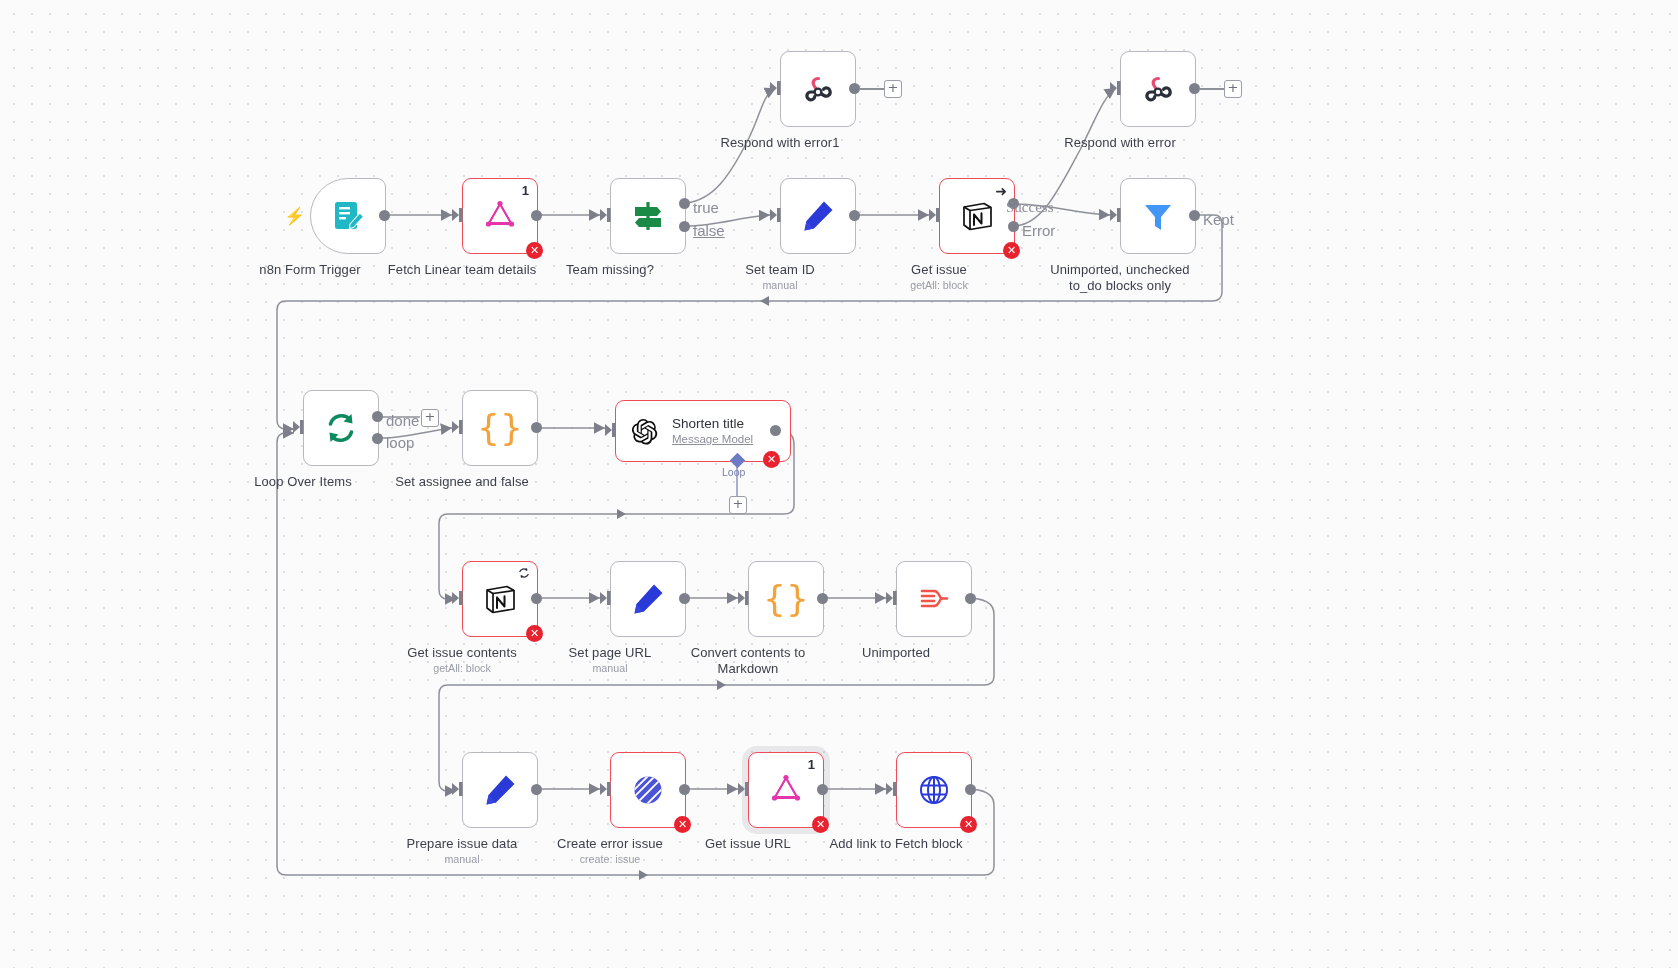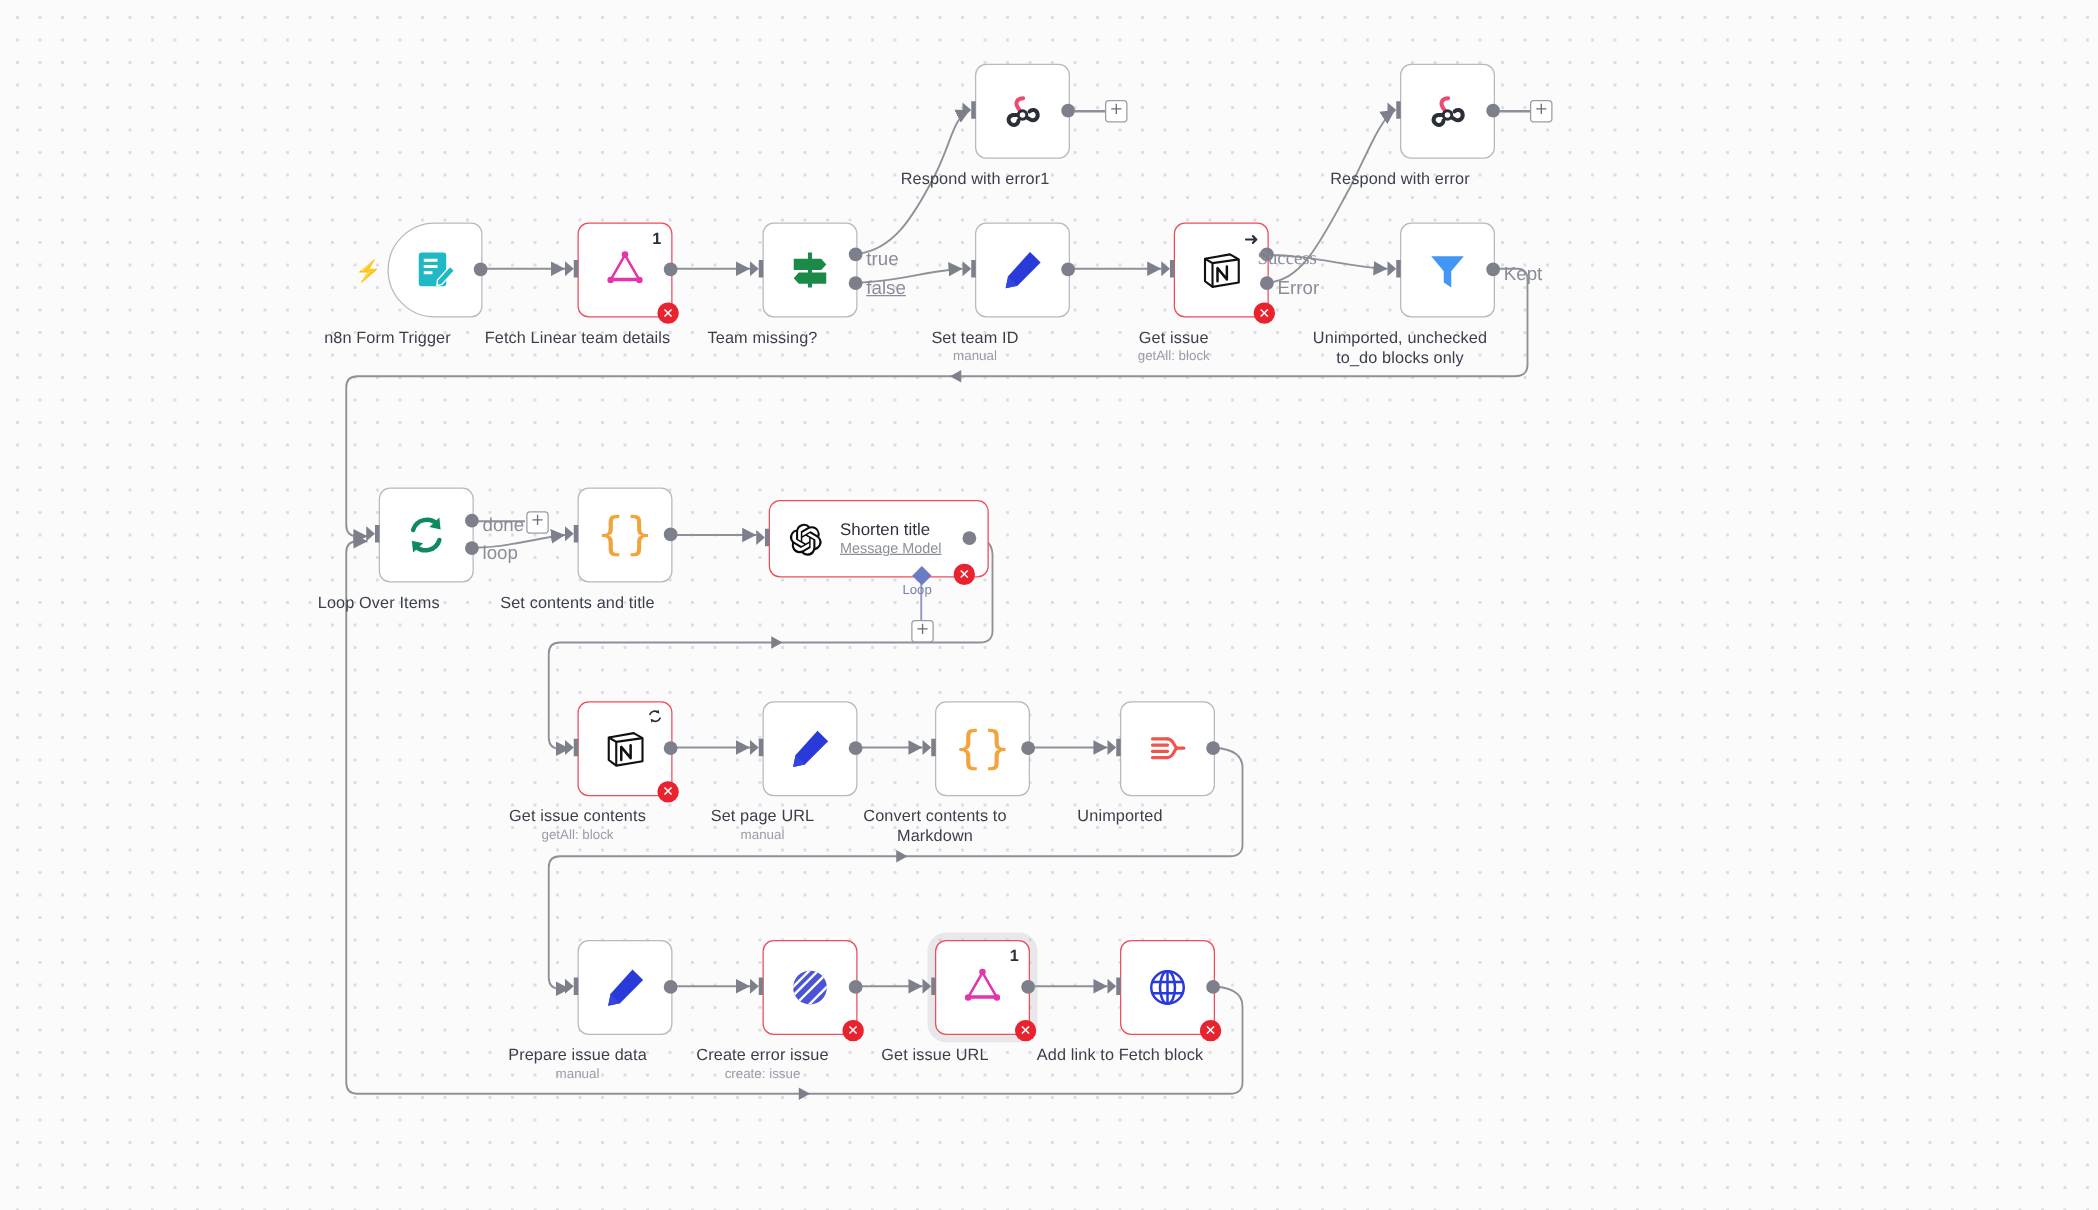--- a/index.html
+++ b/index.html
@@ -413,21 +413,21 @@
     <div class="nbox">
       <span class="braces">{}</span>
     </div>
     <div class="inarrow" style="left:-11px; top:29px;">
       <svg viewBox="0 0 14 16">
           <path d="M1,2 L8,8 L1,14 Z" fill="#7d808a"></path>
           <rect x="8" y="1" width="3.6" height="14" fill="#7d808a"></rect>
         </svg>
     </div>
     <div class="outdot" style="left:69px; top:32px;"></div>
-    <div class="nlabel">Set contents and title</div>
+    <div class="nlabel">Set assignee and false</div>
   </div>
 
   <div class="node" style="left:615px; top:400px;">
     <div class="nbox wide err">
       <svg class="ico-sm" viewBox="0 0 36 36">
         <path d="M30.5 16.2 a7.6 7.6 0 0 0 -0.65 -6.24 7.7 7.7 0 0 0 -8.28 -3.69 7.65 7.65 0 0 0 -12.98 2.75 7.64 7.64 0 0 0 -5.1 3.7 7.7 7.7 0 0 0 0.94 9.03 7.6 7.6 0 0 0 0.65 6.24 7.7 7.7 0 0 0 8.28 3.69 7.63 7.63 0 0 0 5.76 2.57 7.66 7.66 0 0 0 7.3 -5.3 7.64 7.64 0 0 0 5.1 -3.71 7.7 7.7 0 0 0 -0.95 -9.03 z m-11.4 15.9 a5.7 5.7 0 0 1 -3.66 -1.33 l0.18 -0.1 6.07 -3.5 a1 1 0 0 0 0.5 -0.87 v-8.56 l2.57 1.48 a0.09 0.09 0 0 1 0.05 0.07 v7.1 a5.73 5.73 0 0 1 -5.71 5.7 z m-12.28 -5.24 a5.68 5.68 0 0 1 -0.68 -3.82 l0.18 0.1 6.07 3.51 a1 1 0 0 0 1 0 l7.41 -4.28 v2.97 a0.1 0.1 0 0 1 -0.04 0.08 l-6.14 3.54 a5.73 5.73 0 0 1 -7.8 -2.1 z m-1.6 -13.26 a5.68 5.68 0 0 1 2.98 -2.5 v7.23 a0.97 0.97 0 0 0 0.48 0.85 l7.38 4.26 -2.57 1.48 a0.1 0.1 0 0 1 -0.09 0 l-6.14 -3.54 a5.73 5.73 0 0 1 -2.1 -7.78 z m21.08 4.9 -7.41 -4.3 2.56 -1.47 a0.1 0.1 0 0 1 0.1 0 l6.13 3.54 a5.7 5.7 0 0 1 -0.87 10.29 v-7.23 a1 1 0 0 0 -0.5 -0.84 z m2.55 -3.84 -0.18 -0.11 -6.06 -3.53 a1 1 0 0 0 -1 0 l-7.41 4.28 v-2.97 a0.09 0.09 0 0 1 0.04 -0.08 l6.14 -3.54 a5.7 5.7 0 0 1 8.47 5.9 z m-16.06 5.29 -2.57 -1.48 a0.09 0.09 0 0 1 -0.05 -0.08 v-7.09 a5.7 5.7 0 0 1 9.35 -4.38 l-0.18 0.1 -6.07 3.5 a1 1 0 0 0 -0.5 0.87 z m1.4 -3 3.3 -1.91 3.3 1.9 v3.82 l-3.3 1.9 -3.3 -1.9 z" fill="#0b0b0b"></path>
       </svg>
       <div style="display:flex; flex-direction:column;">
         <span class="wide-title">Shorten title</span>
         <span class="wide-sub">Message Model</span>

